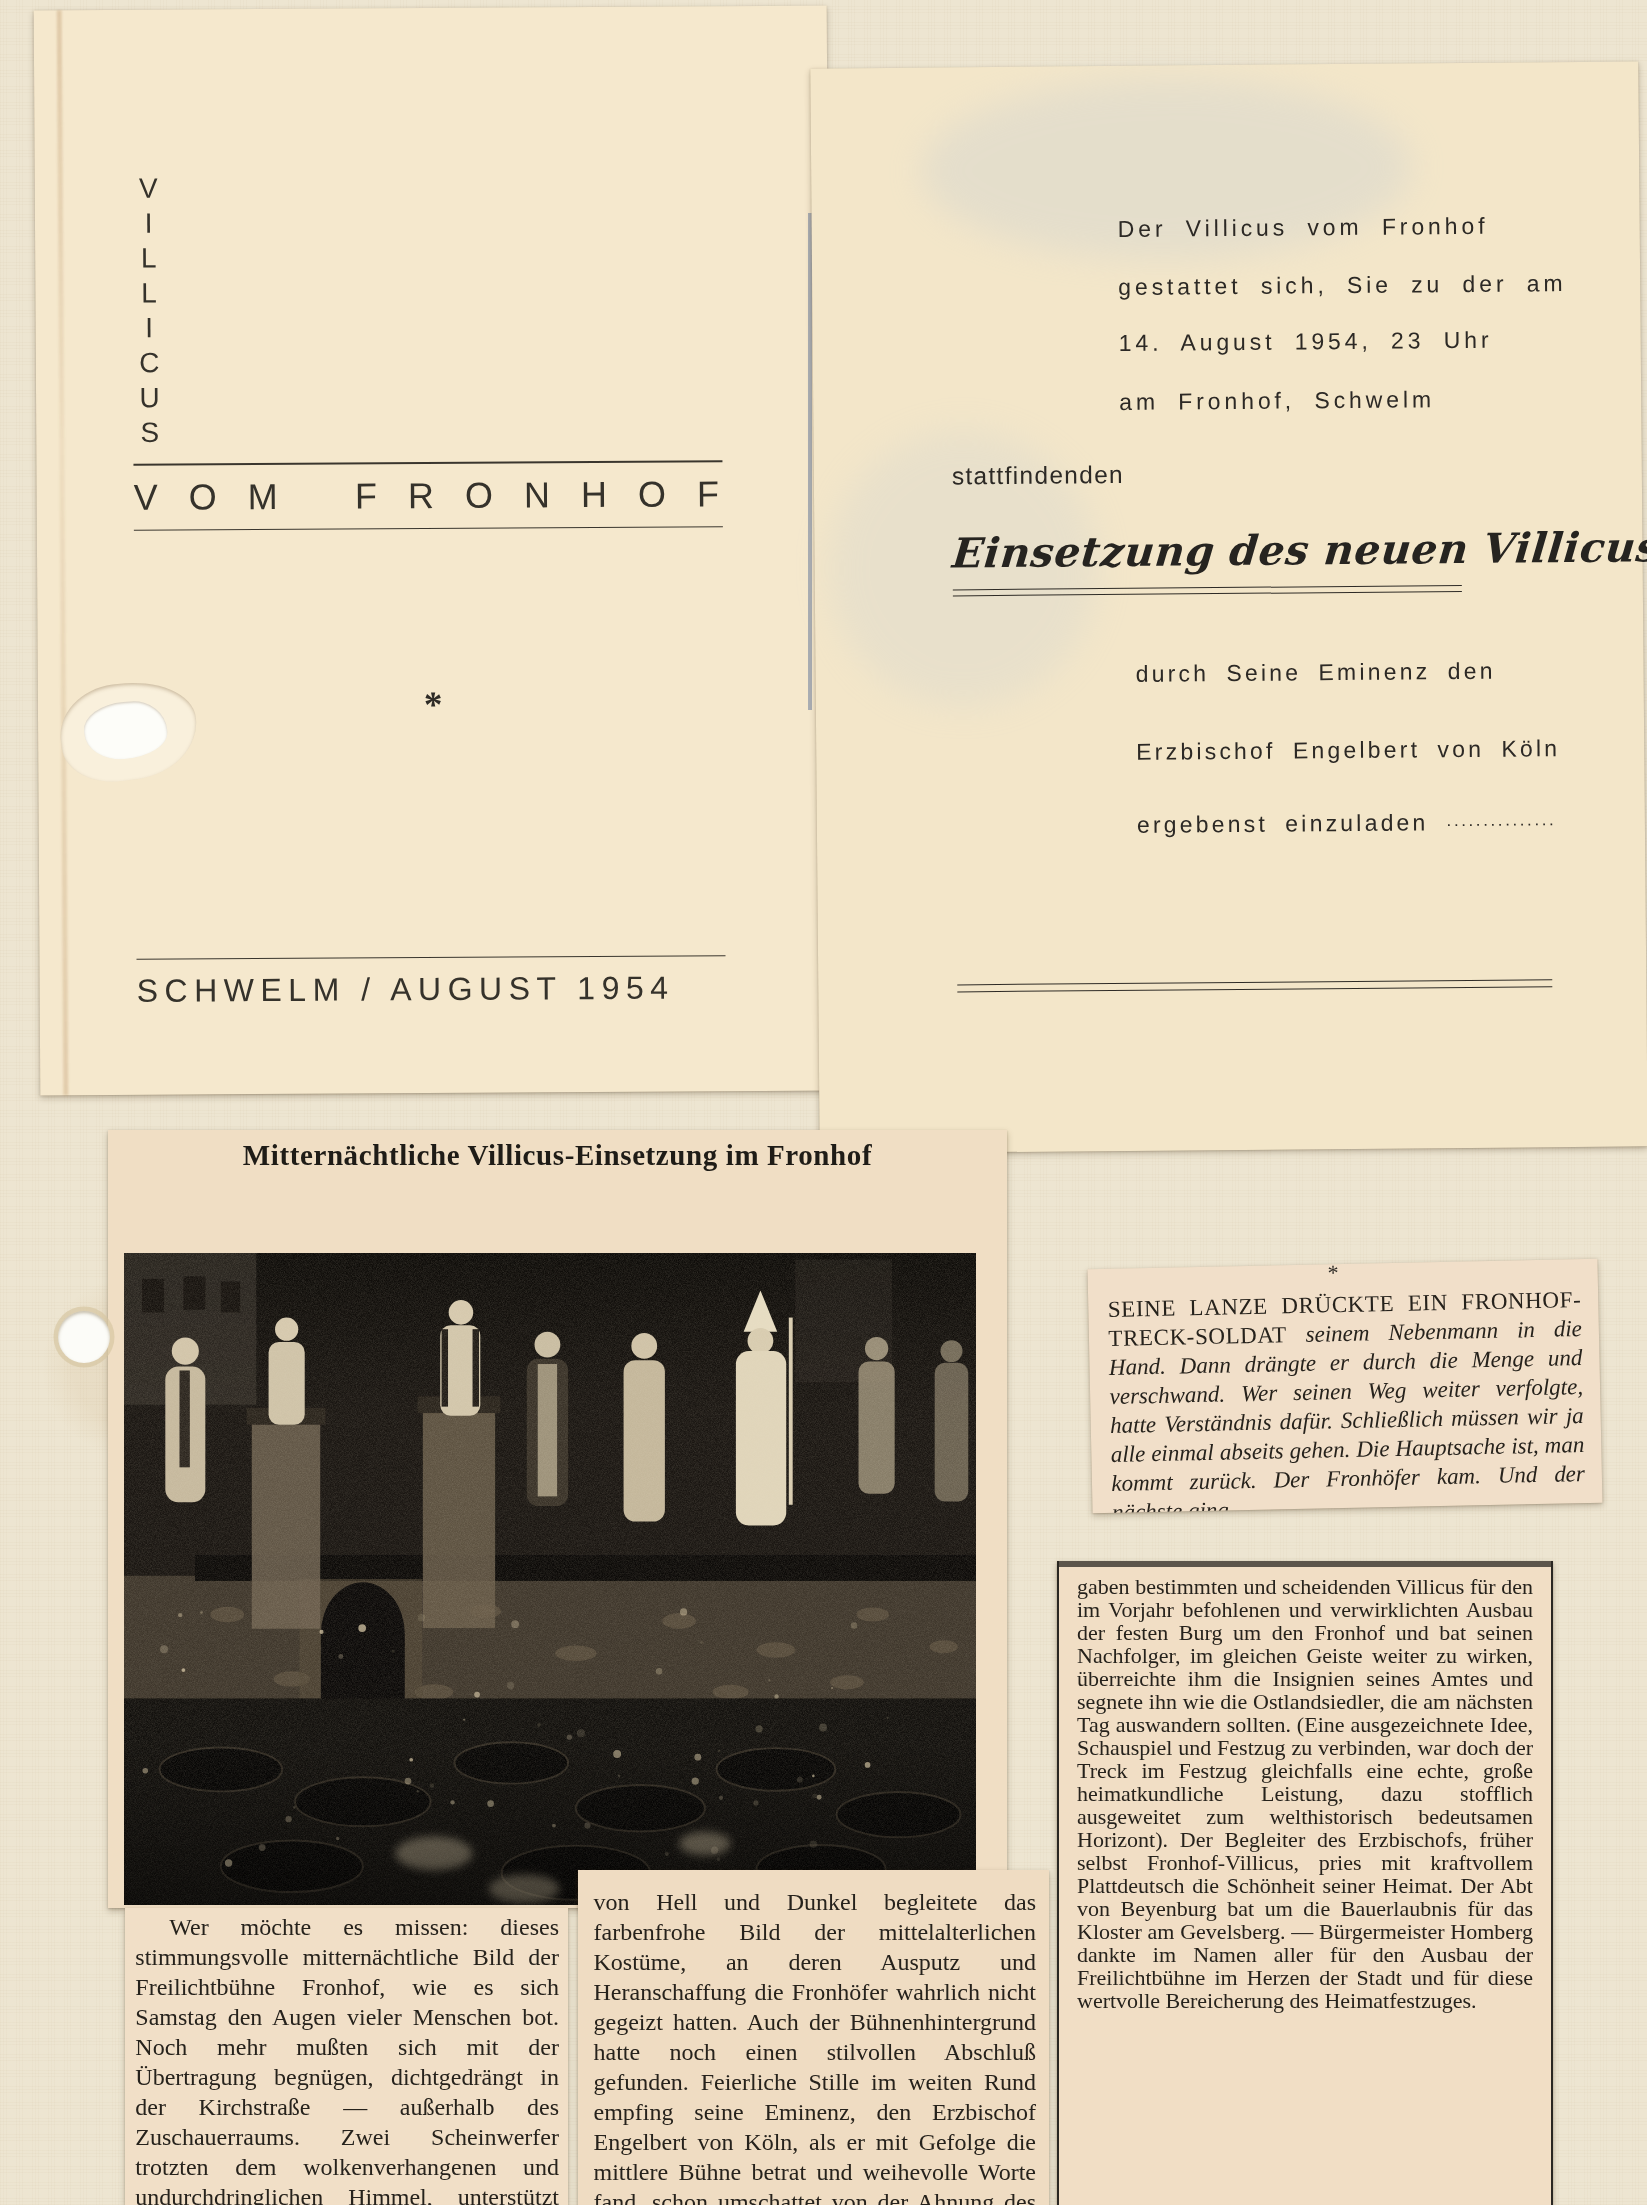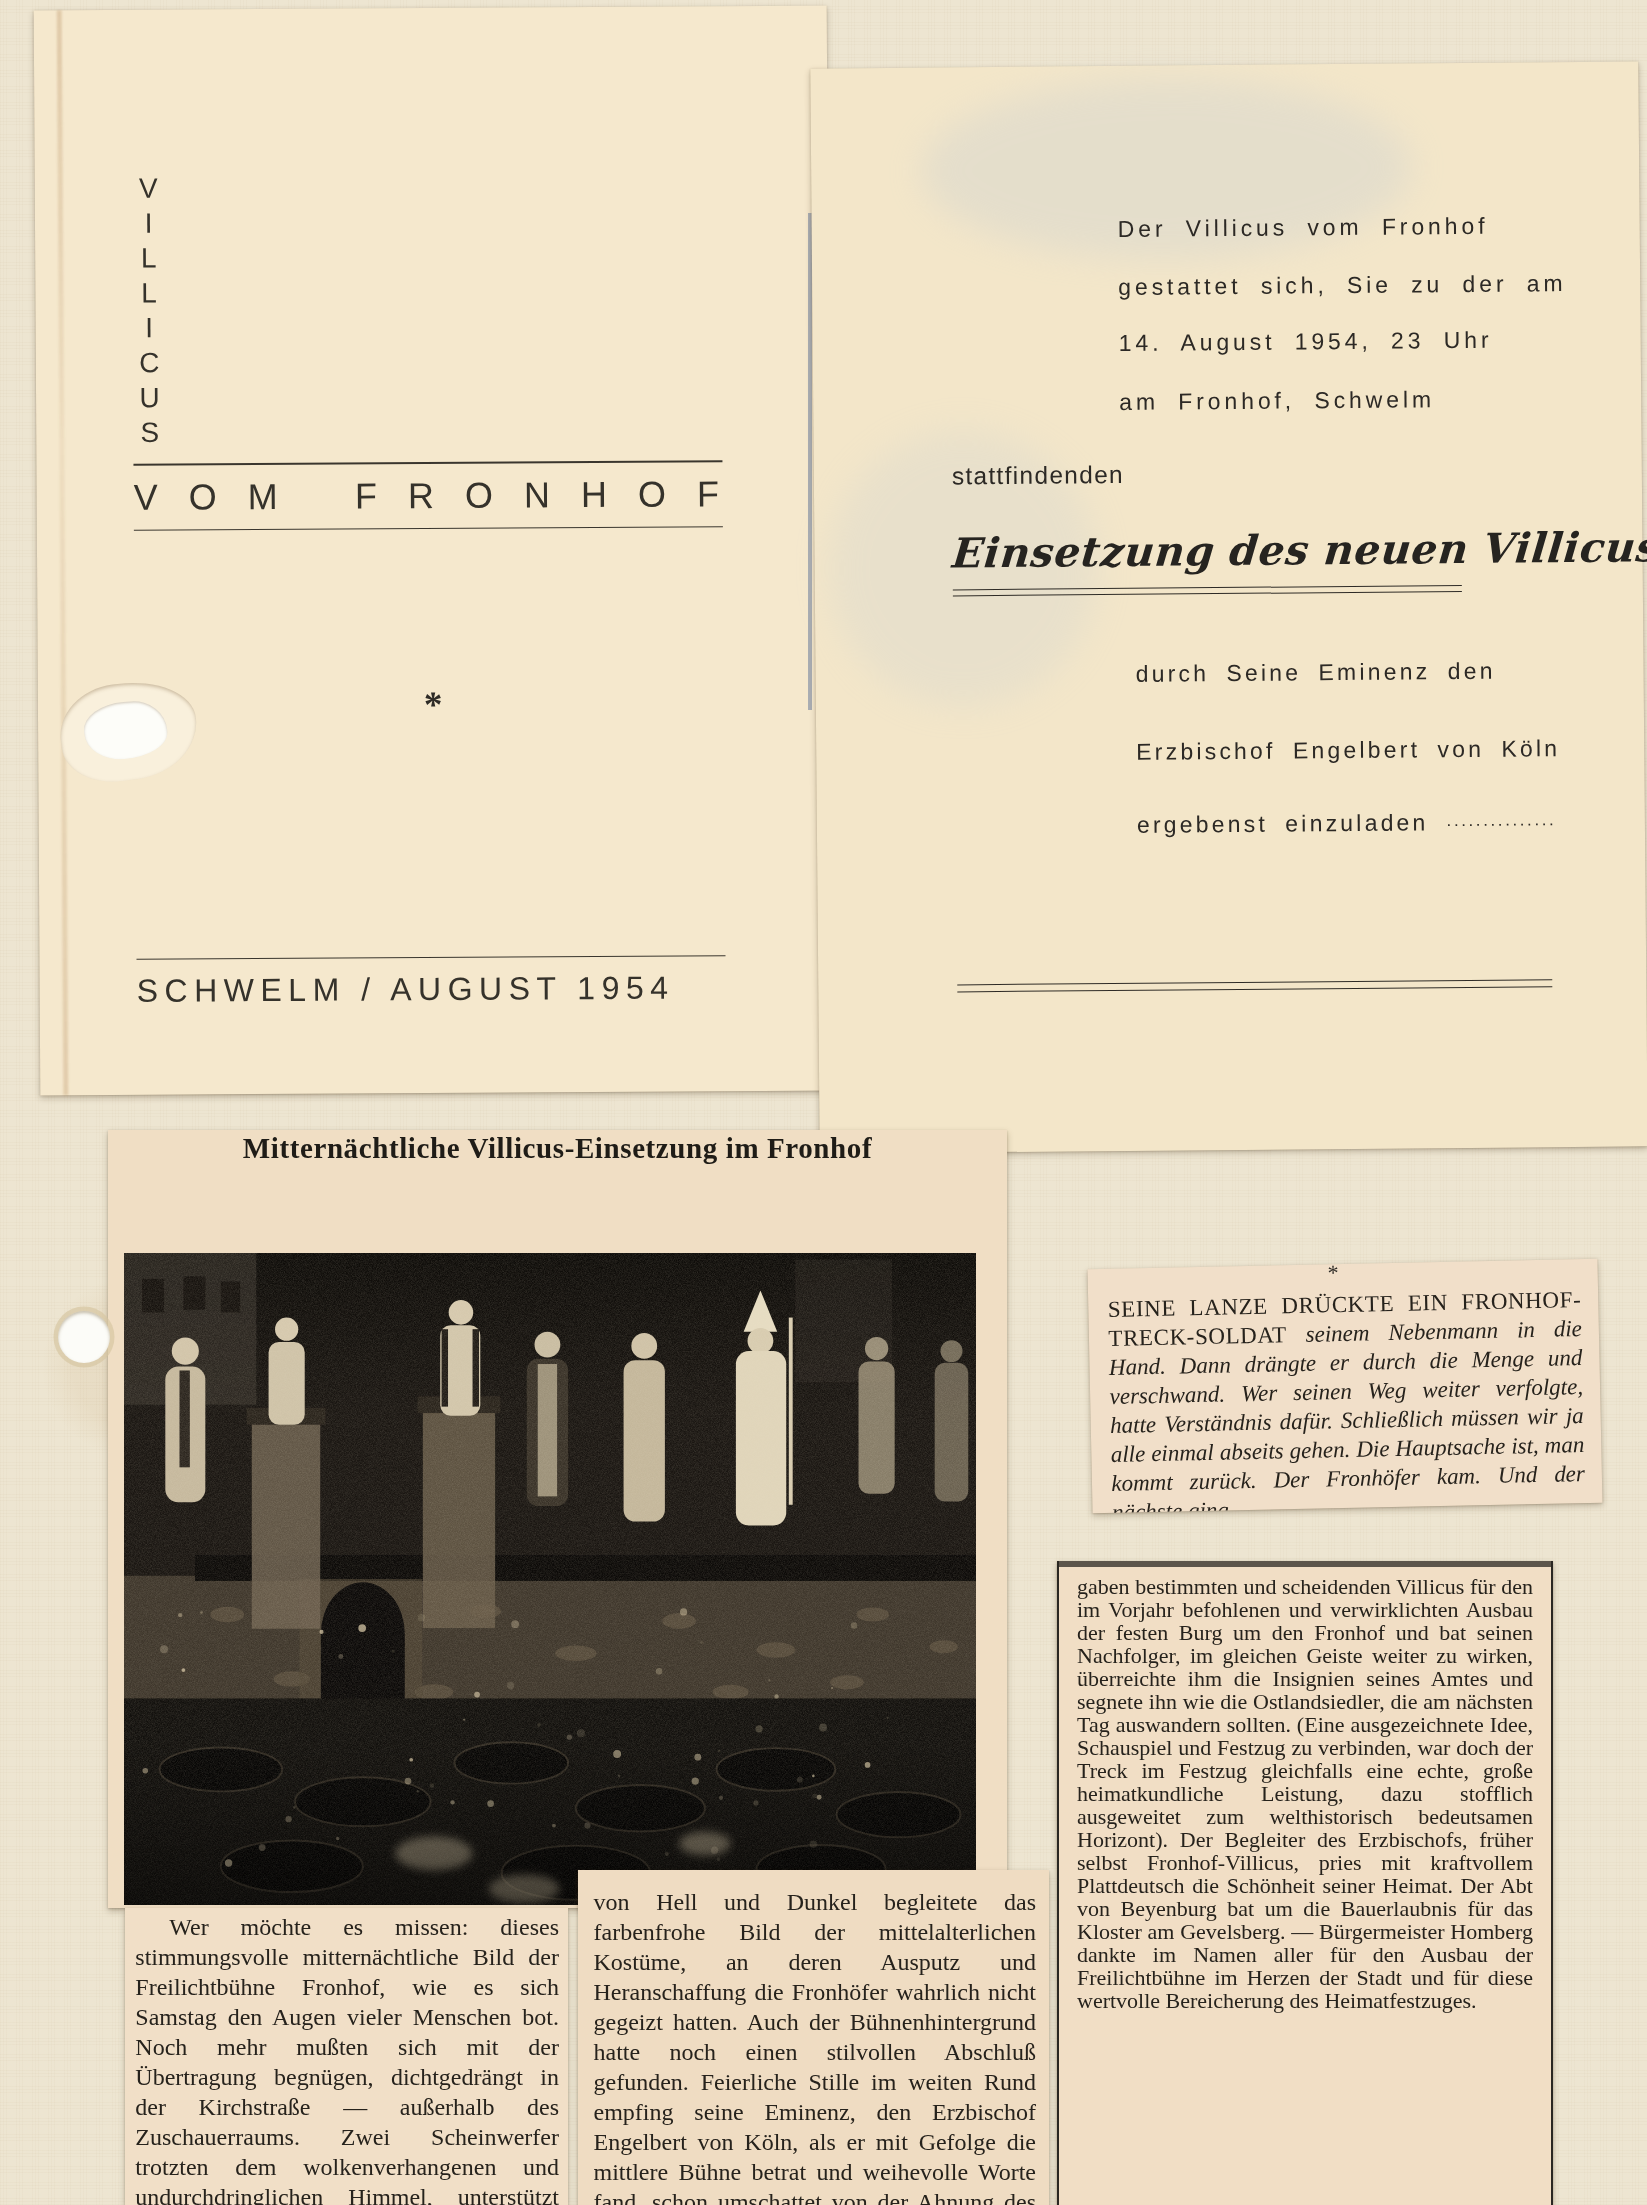--- a/index.html
+++ b/index.html
@@ -60,21 +60,21 @@
   .cline{position:absolute;left:320px;font-size:23px;letter-spacing:3.2px;word-spacing:7.7px;white-space:nowrap;}
   #cl0{top:595px;} #cl1{top:673px;}
   #closing{position:absolute;left:320px;top:746px;font-size:23px;letter-spacing:3.2px;word-spacing:7.7px;white-space:nowrap;}
   .leader{font-size:17px;letter-spacing:2.6px;position:relative;top:-4.5px;margin-left:18px;}
   #foot-rule{left:139px;top:917px;width:595px;height:5.8px;}
   #blue-sliver{position:absolute;left:808px;top:213px;width:3.9px;height:497px;background:#2f4f88;opacity:.38;filter:blur(0.6px);z-index:2;}
   
   #news{left:108px;top:1130px;width:899px;height:778px;background:#F0DEC4;z-index:4;color:#1f1c17;}
   .headline{margin:9px 19.4px 0 37px;text-align:center;}
   .headline span{display:inline-block;font-size:61px;font-weight:bold;transform:scaleX(.86);letter-spacing:0.6px;white-space:nowrap;}
-  .subhead{margin:2px 13px 0 13px;text-align:center;font-size:29px;font-weight:bold;letter-spacing:0.6px;white-space:nowrap;}
+  .subhead{margin:9px 13px 0 13px;text-align:center;font-size:29px;font-weight:bold;letter-spacing:0.6px;white-space:nowrap;}
   #photo{position:absolute;left:15.5px;top:123px;width:852px;height:652px;background:#181410;overflow:hidden;}
   #photo svg{display:block;width:100%;height:100%;}
   
   .newstext{font-size:24px;line-height:30px;text-align:justify;color:#26221c;}
   #colL{left:125px;top:1908px;width:443px;height:297px;background:#F1DFC7;z-index:5;overflow:hidden;padding:3.9px 9px 0 10.3px;box-sizing:border-box;}
   #colL .newstext{text-indent:34px;}
   #colM{left:578px;top:1870px;width:471px;height:336px;background:#EFDCC2;z-index:6;overflow:hidden;padding:17px 13px 0 15.5px;box-sizing:border-box;}
   
   #snippet{left:1090px;top:1264px;width:510px;height:244px;background:#F1DFC9;transform:rotate(-1.2deg);z-index:4;
      overflow:hidden;padding:26px 17px 0 19.4px;box-sizing:border-box;}

